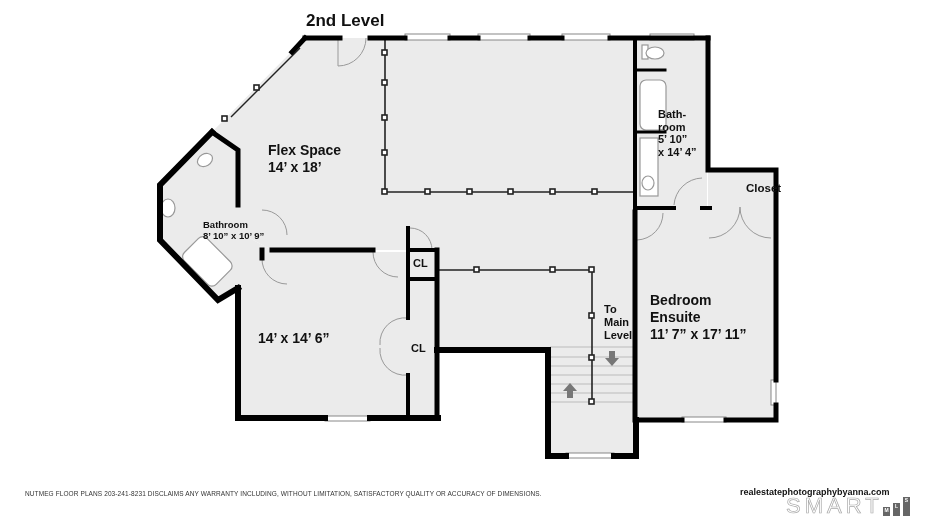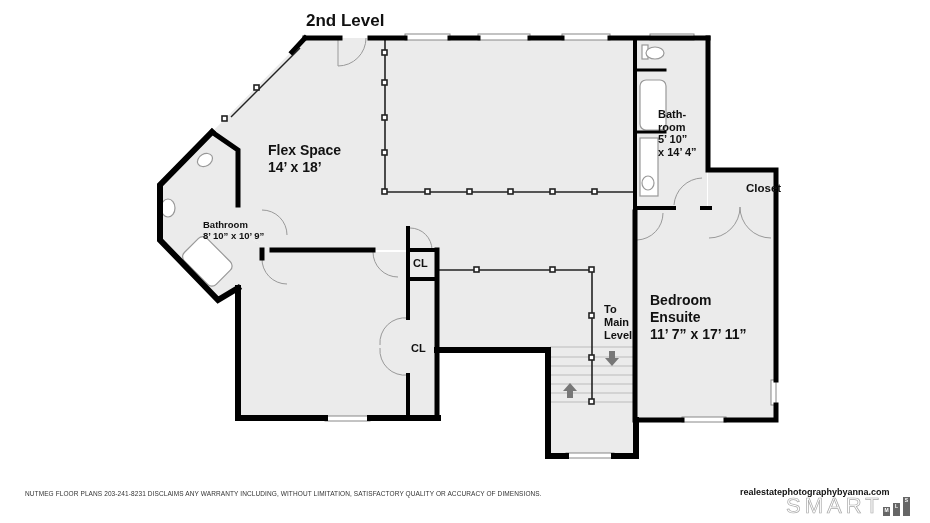--- a/index.html
+++ b/index.html
@@ -137,20 +137,21 @@
   <div>Flex Space</div>
   <div>14’ x 18’</div>
 </div>
 
 <div class="lbl bath1">
   <div>Bathroom</div>
   <div>8’ 10” x 10’ 9”</div>
 </div>
 
 <div class="lbl bed1">
+  <div>14’ x 14’ 6”</div>
 </div>
 
 <div class="lbl bath2">
   <div>Bath-</div>
   <div>room</div>
   <div>5’ 10”</div>
   <div>x 14’ 4”</div>
 </div>
 
 <div class="lbl closet">Closet</div>

